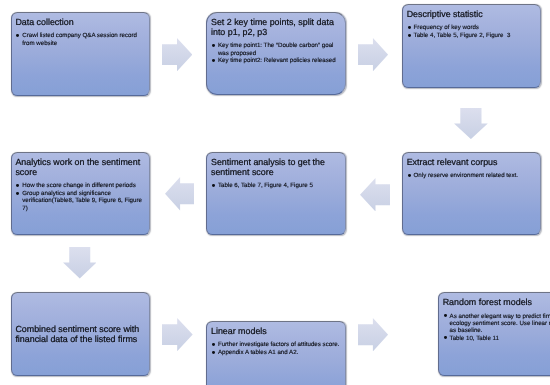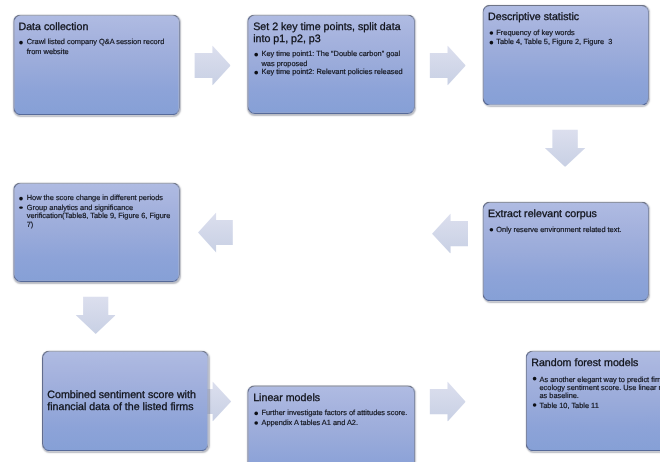--- a/index.html
+++ b/index.html
@@ -27,26 +27,26 @@
            white-space:pre-wrap;}
   ul.bl li:before{content:"";position:absolute;left:1.0px;top:1.55px;
                   width:3.0px;height:2.9px;border-radius:50%;background:#0d0f15;}
 
   .arw{position:absolute;}
   .arw svg{display:block;width:100%;height:100%;}
 
   
   .node{width:139.2px;height:83.7px;}
   .n1{left:10.8px;top:12px;}
-  .n2{left:206.4px;top:11.8px;}
+  .n2{left:206.4px;top:11.8px;border-radius:11px;}
   .n3{left:402.1px;top:4px;}
   .n4{left:10.8px;top:151.8px;}
   .n5{left:206.4px;top:151.8px;}
-  .n6{left:402.1px;top:151.8px;margin-top:16px;}
-  .n7{left:10.8px;top:292.1px;margin-left:24px;}
+  .n6{left:402.1px;top:151.8px;}
+  .n7{left:10.8px;top:292.1px;}
   .n8{left:206.4px;top:290px;margin-top:31px;}
   .n9{left:402.1px;top:292.1px;margin-left:36px;}
 
   
   .a1{left:162.2px;top:37.5px;width:30.3px;height:33.3px;}
   .a2{left:358.2px;top:37.7px;width:30.2px;height:33.3px;}
   .a3{left:454.2px;top:107.8px;width:33.8px;height:31.1px;}
   .a4{left:359.5px;top:177.5px;width:30.7px;height:33.5px;}
   .a5{left:164.5px;top:177.2px;width:29.9px;height:33.5px;}
   .a6{left:62.5px;top:247.4px;width:33.5px;height:31.4px;}
@@ -135,27 +135,36 @@
       <div class="ttl">Descriptive statistic</div>
       <ul class="bl">
         <li>Frequency of key words</li>
         <li>Table 4, Table 5, Figure 2, Figure  3</li>
       </ul>
     </div>
   </div>
 
   <div class="node n4">
     <div class="inner">
+      <div class="ttl">Analytics work on the sentiment score</div>
       <ul class="bl">
         <li>How the score change in different periods</li>
         <li>Group analytics and significance verification(Table8, Table 9, Figure 6, Figure 7)</li>
       </ul>
     </div>
   </div>
 
+  <div class="node n5">
+    <div class="inner">
+      <div class="ttl">Sentiment analysis to get the sentiment score</div>
+      <ul class="bl">
+        <li>Table 6, Table 7, Figure 4, Figure 5</li>
+      </ul>
+    </div>
+  </div>
 
   <div class="node n6">
     <div class="inner">
       <div class="ttl">Extract relevant corpus</div>
       <ul class="bl">
         <li>Only reserve environment related text.</li>
       </ul>
     </div>
   </div>
 

